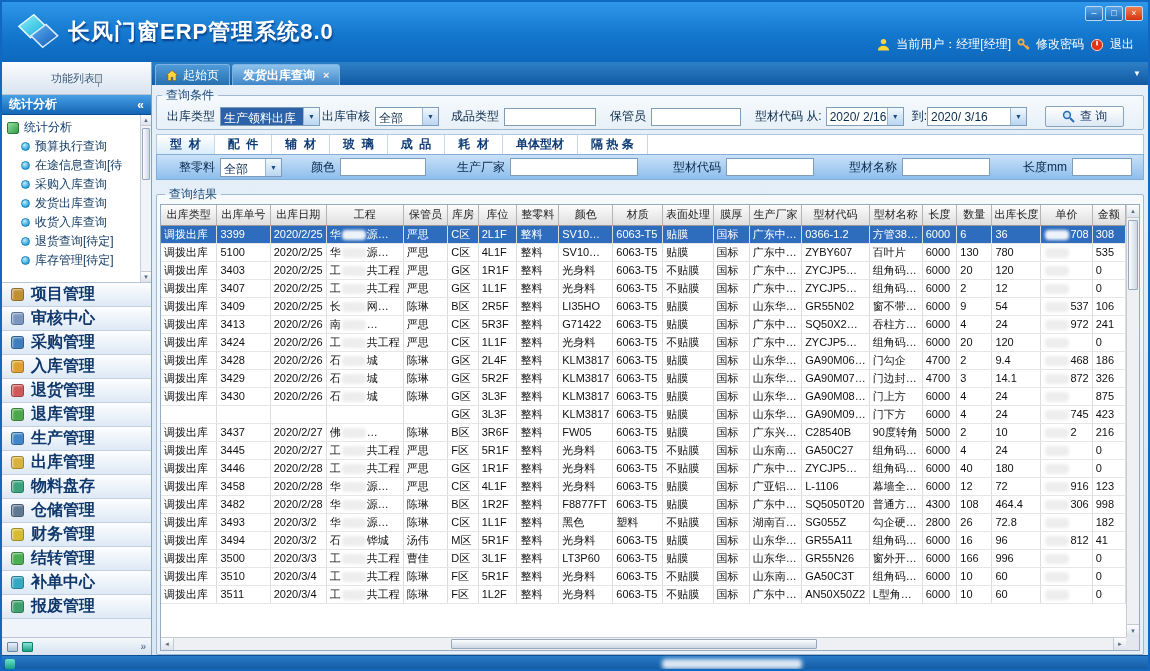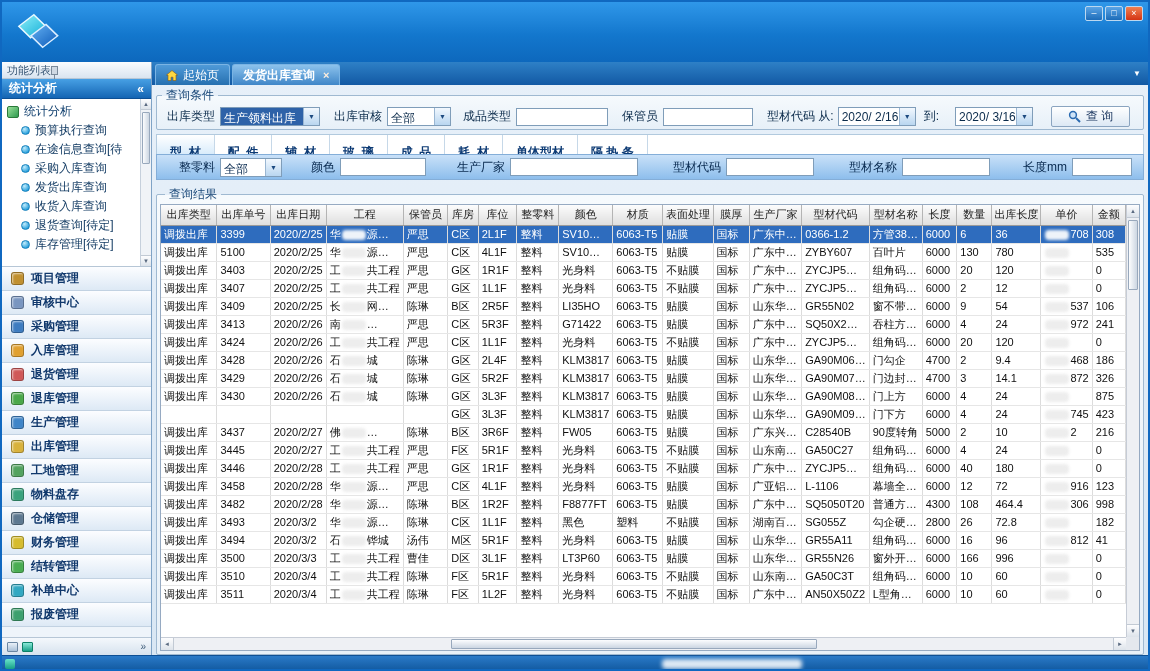--- a/index.html
+++ b/index.html
@@ -25,22 +25,22 @@
   .uic { display:inline-flex; }
 
   
   .content { display:flex; height:593px; }
   .sidebar { width:150px; display:flex; flex-direction:column; background:#eef4fa;
     border-right:1px solid #7fa3c6; }
   .main { flex:1; min-width:0; display:flex; flex-direction:column;
     background:linear-gradient(#e7f0f9,#d9e7f4); }
 
   
-  .fl-header { height:17px; flex:none; display:flex; align-items:center; justify-content:flex-start;
-    padding:8px 5px; font-size:11px; color:#3c5a78;
+  .fl-header { height:17px; flex:none; display:flex; align-items:center; justify-content:center;
+    padding:16px 5px; font-size:11px; color:#3c5a78;
     background:linear-gradient(#fafcfe,#d9e4f0); border-bottom:1px solid #b6c6d6; }
   .pin-icon { width:7px; height:9px; border:1px solid #7a8a9a; background:#cfd9e3; position:relative; }
   .pin-icon::after { content:""; position:absolute; left:2px; top:8px; width:1px; height:4px; background:#7a8a9a; }
   .sec-header { height:20px; flex:none; display:flex; align-items:center; justify-content:space-between;
     padding:0 7px; color:#fff; font-size:12px; font-weight:bold;
     background:linear-gradient(#47a0e4,#1465b4); border-bottom:1px solid #0d4f94; }
   .tree { height:168px; flex:none; position:relative; background:#fff; overflow:hidden;
     border-bottom:1px solid #b6c6d6; padding:3px 12px 0 5px; }
   .tree-root { display:flex; align-items:center; gap:5px; height:19px; font-size:12px; color:#0c3c6c; }
   .root-icon { width:12px; height:12px; border-radius:2px; border:1px solid #2a7a3a;
@@ -53,21 +53,21 @@
   .sarr { height:11px; display:flex; align-items:center; justify-content:center; font-size:6px; color:#5a6a80;
     background:linear-gradient(#fdfdfe,#dde3ea); border-bottom:1px solid #c2cad4; }
   .sarr.b { position:absolute; bottom:0; left:0; right:0; border-top:1px solid #c2cad4; border-bottom:none; }
   .vthumb { position:absolute; left:1px; right:1px; top:13px; height:52px; border:1px solid #98a8bc; border-radius:1px;
     background:linear-gradient(90deg,#fcfdfe,#ccd6e2); }
   .menu { flex:1; overflow:hidden; }
   .menu-item { height:24px; display:flex; align-items:center; cursor:pointer;
     background:linear-gradient(#fcfdff,#dde9f5); border-bottom:1px solid #c2d2e2; }
   .micon { flex:none; width:13px; height:13px; margin:0 7px 0 9px; border-radius:3px;
     border:1px solid rgba(0,0,0,.25); box-shadow:inset 1px 1px 2px rgba(255,255,255,.6); }
-  .mlabel { font-size:12px; font-weight:bold; color:#10386c; }
+  .mlabel { font-size:16px; font-weight:bold; color:#10386c; }
   .sb-footer { height:18px; flex:none; display:flex; align-items:center; gap:4px; padding:0 5px;
     background:linear-gradient(#f4f8fc,#d6e2ee); border-top:1px solid #b6c6d6; }
   .sf-ic { width:11px; height:10px; border:1px solid #6a86a2; border-radius:1px;
     background:linear-gradient(#e8f0f8,#a8c0d8); }
   .sf-ic.teal { background:linear-gradient(#8ae8d8,#18a088); border-color:#0c8068; }
   .sf-more { margin-left:auto; font-size:10px; color:#3c5a78; cursor:pointer; }
 
   
   .tabstrip { height:23px; flex:none; position:relative; display:flex; align-items:flex-end; padding-left:3px;
     background:linear-gradient(#2e80c6,#1259a4); }
@@ -98,21 +98,21 @@
   .rdot.on::after { content:""; position:absolute; left:3px; top:3px; width:5px; height:5px;
     border-radius:50%; background:#17578f; }
   .btn { display:inline-flex; align-items:center; gap:5px; height:21px; padding:0 9px; cursor:pointer;
     border:1px solid #8aa4c0; border-radius:2px; font-size:12px; color:#16325c;
     background:linear-gradient(#ffffff,#dce8f4); }
   .clear-ic { width:13px; height:10px; border:1px solid #1f7a30; border-radius:1px;
     background:linear-gradient(#82da82,#2f9a3f); }
 
   .mat-tabs { display:flex; height:20px; flex:none; margin-top:4px; background:#fff;
     border:1px solid #b2cade; border-bottom:none; }
-  .mtab { padding:8px 13px; line-height:19px; font-size:12px; font-weight:bold; color:#0c3a74;
+  .mtab { padding:0 13px; line-height:19px; font-size:12px; font-weight:bold; color:#0c3a74;
     border-right:1px solid #c6d8e8; cursor:pointer; white-space:pre; }
   .mtab.active { background:linear-gradient(#ffffff,#d9ecfb); }
   .band { height:26px; flex:none; display:flex; align-items:center; gap:5px; padding:0 10px;
     font-size:12px; color:#07284e; border:1px solid #84aed8;
     background:linear-gradient(#c9e1f8,#8dbeec); white-space:nowrap; }
 
   .results { flex:1; min-height:0; margin-top:6px; display:flex; flex-direction:column; padding:1px 3px 3px; }
   .gridwrap { flex:1; min-height:0; position:relative; background:#fff; border:1px solid #96aac2; overflow:hidden; }
   .gridclip { position:absolute; left:0; top:0; right:13px; bottom:13px; overflow:hidden; }
   table.grid { border-collapse:collapse; table-layout:fixed; font-size:11px; }
@@ -164,25 +164,49 @@
               <stop offset="0" stop-color="#64b0f2"></stop>
                 <stop offset="1" stop-color="#0e5cba"></stop>
             </linearGradient>
           </defs>
           <g transform="skewX(-8) translate(6,0)">
             <path d="M15 2 L29 14 L15 26 L1 14 Z" fill="url(#lg1)" stroke="#eafaff" stroke-width="1.5"></path>
             <path d="M29 12 L43 24 L29 36 L15 24 Z" fill="url(#lg2)" stroke="#dceeff" stroke-width="1.5"></path>
           </g>
         </svg>
       </span>
+      <span class="apptitle">长风门窗ERP管理系统8.0</span>
     </div>
     <div class="winbtns">
       <span class="wbtn">–</span>
       <span class="wbtn">□</span>
       <span class="wbtn close">×</span>
+    </div>
+    <div class="userbar">
+      <span class="uic">
+        <svg width="13" height="13" viewBox="0 0 13 13">
+          <circle cx="6.5" cy="3.6" r="2.7" fill="#ffd43a"></circle>
+          <path d="M0.8 12.6 a5.7 4.8 0 0 1 11.4 0 z" fill="#ffd43a"></path>
+        </svg>
+      </span>
+      <span>当前用户：经理[经理]</span>
+      <span class="uic">
+        <svg width="13" height="13" viewBox="0 0 13 13">
+          <circle cx="4" cy="4" r="2.6" fill="none" stroke="#ffab38" stroke-width="1.8"></circle>
+          <path d="M6 6 L11.4 11.4 M9 9 l1.8 -1.5 M10.6 10.6 l1.5 -1.2" stroke="#ffab38" stroke-width="1.6" fill="none"></path>
+        </svg>
+      </span>
+      <span class="link">修改密码</span>
+      <span class="uic">
+        <svg width="14" height="14" viewBox="0 0 14 14">
+          <circle cx="7" cy="7" r="5.6" fill="#df3512" stroke="#ffc8b8" stroke-width="1"></circle>
+          <rect x="6.2" y="2.8" width="1.6" height="4.6" fill="#fff"></rect>
+        </svg>
+      </span>
+      <span class="link">退出</span>
     </div>
   </div>
 
   <div class="content">
 
     <div class="sidebar">
       <div class="fl-header">
         <span>功能列表</span>
         <span class="pin-icon"></span>
       </div>
@@ -258,24 +282,20 @@
           </div>
           <div class="menu-item">
             <span class="micon" style="background: rgb(63, 133, 200);"></span>
             <span class="mlabel">生产管理</span>
           </div>
           <div class="menu-item">
             <span class="micon" style="background: rgb(216, 178, 60);"></span>
             <span class="mlabel">出库管理</span>
           </div>
           <div class="menu-item">
-            <span class="micon" style="background: rgb(83, 163, 95);"></span>
-            <span class="mlabel">工地管理</span>
-          </div>
-          <div class="menu-item">
             <span class="micon" style="background: rgb(58, 163, 125);"></span>
             <span class="mlabel">物料盘存</span>
           </div>
           <div class="menu-item">
             <span class="micon" style="background: rgb(93, 120, 144);"></span>
             <span class="mlabel">仓储管理</span>
           </div>
           <div class="menu-item">
             <span class="micon" style="background: rgb(214, 188, 46);"></span>
             <span class="mlabel">财务管理</span>
@@ -321,36 +341,36 @@
       <div class="workarea">
 
         <fieldset class="gbox">
           <legend>查询条件</legend>
           <div class="qrow">
             <span class="qlab" style="width:58px">出库类型</span>
             <span class="combo" style="width:100px;margin-left:5px">
               <span class="ctext hl">生产领料出库</span>
               <span class="cbtn"></span>
             </span>
-            <span class="qlab" style="margin-left:14px">出库审核</span>
+            <span class="qlab" style="margin-left:2px">出库审核</span>
             <span class="combo" style="width:64px;margin-left:5px">
               <span class="ctext">全部</span>
               <span class="cbtn"></span>
             </span>
             <span class="qlab" style="margin-left:12px">成品类型</span>
             <input class="tin" style="width: 92px; margin-left: 5px;">
             <span class="qlab" style="margin-left:14px">保管员</span>
             <input class="tin" style="width: 90px; margin-left: 5px;">
             <span class="qlab" style="margin-left:14px">型材代码 从:</span>
             <span class="combo" style="width:78px;margin-left:4px">
               <span class="ctext">2020/ 2/16</span>
               <span class="cbtn"></span>
             </span>
             <span class="qlab" style="margin-left:8px">到:</span>
-            <span class="combo" style="width:78px;margin-left:16px">
+            <span class="combo" style="width:100px;margin-left:0">
               <span class="ctext">2020/ 3/16</span>
               <span class="cbtn"></span>
             </span>
             <span class="btn" style="margin-left:18px;padding:0 16px">
               <span class="uic">
                 <svg width="13" height="13" viewBox="0 0 13 13">
                   <circle cx="5" cy="5" r="3.4" fill="#cfe4f8" stroke="#2a6ab0" stroke-width="1.5"></circle>
                   <line x1="8" y1="8" x2="12" y2="12" stroke="#2a6ab0" stroke-width="2"></line>
                 </svg>
               </span>

